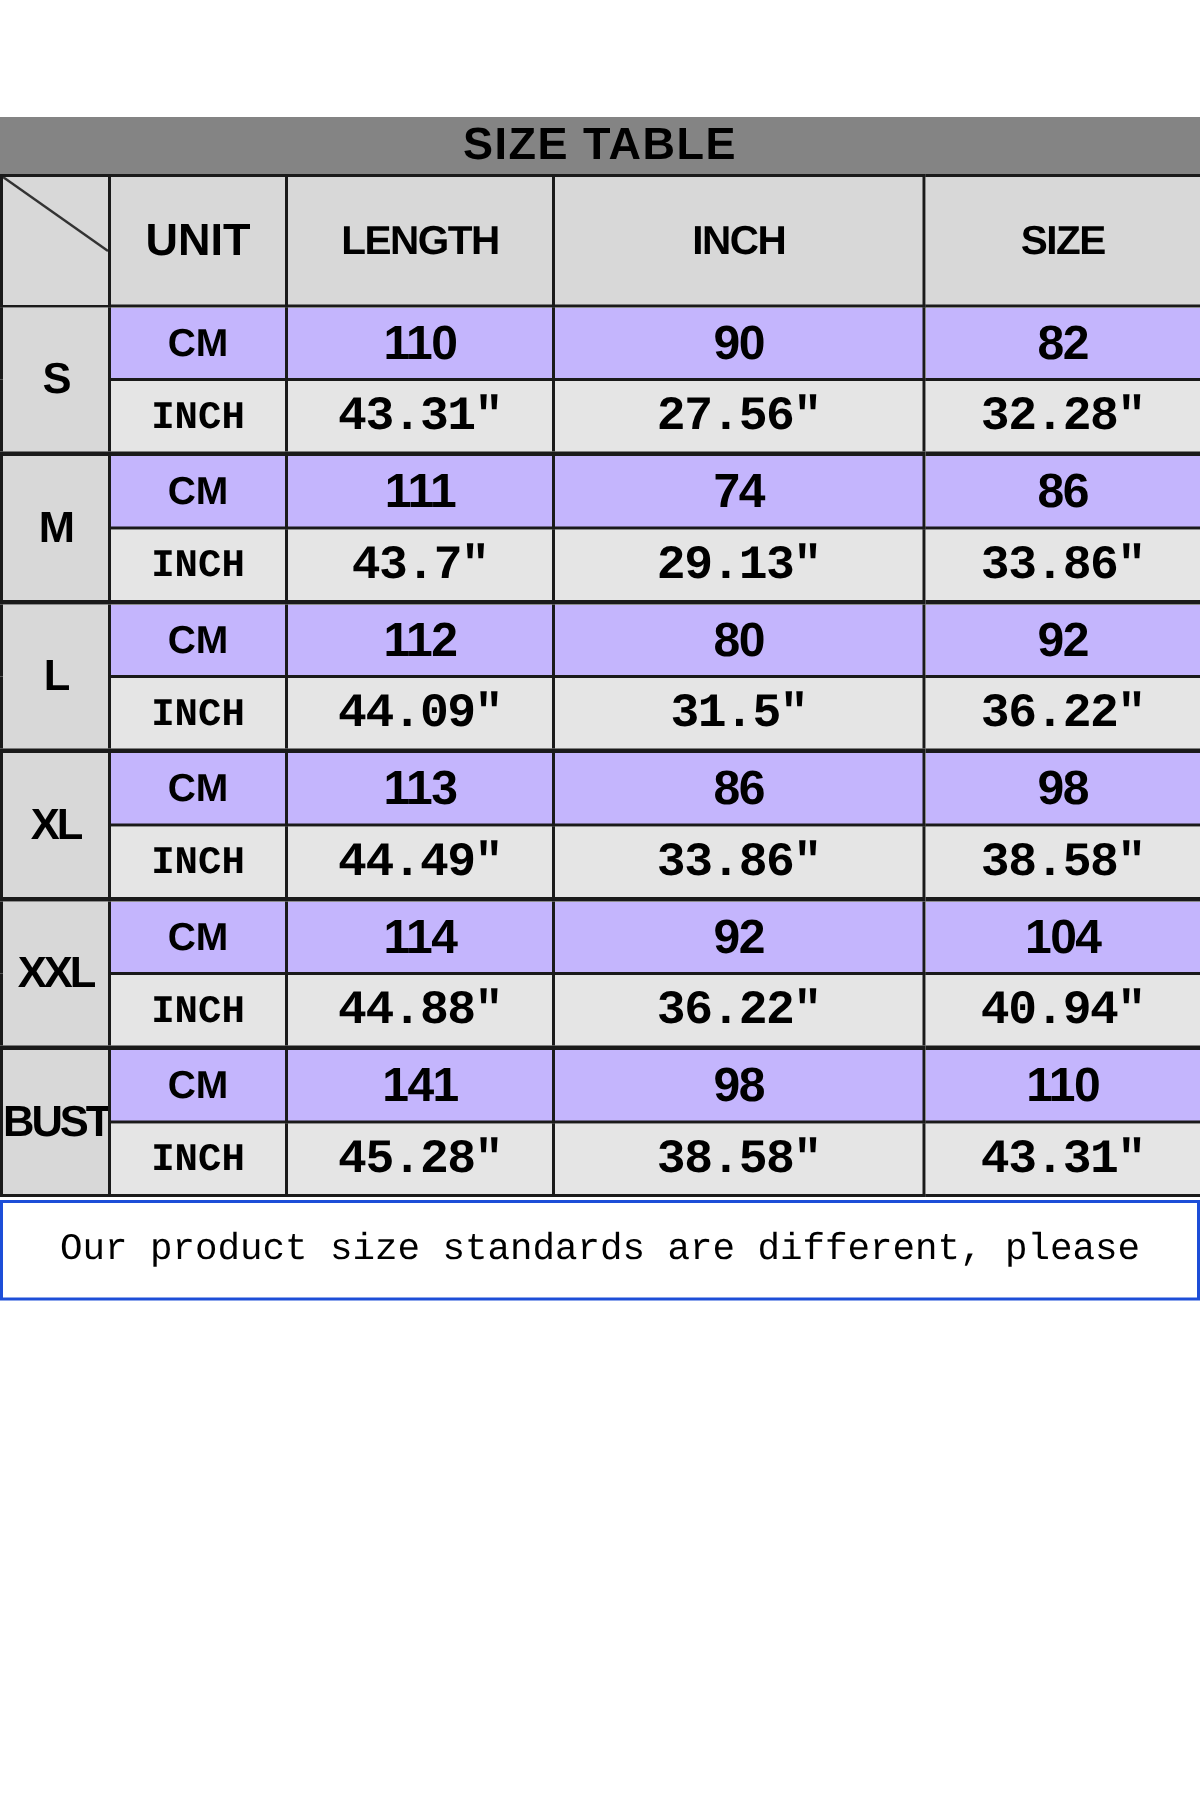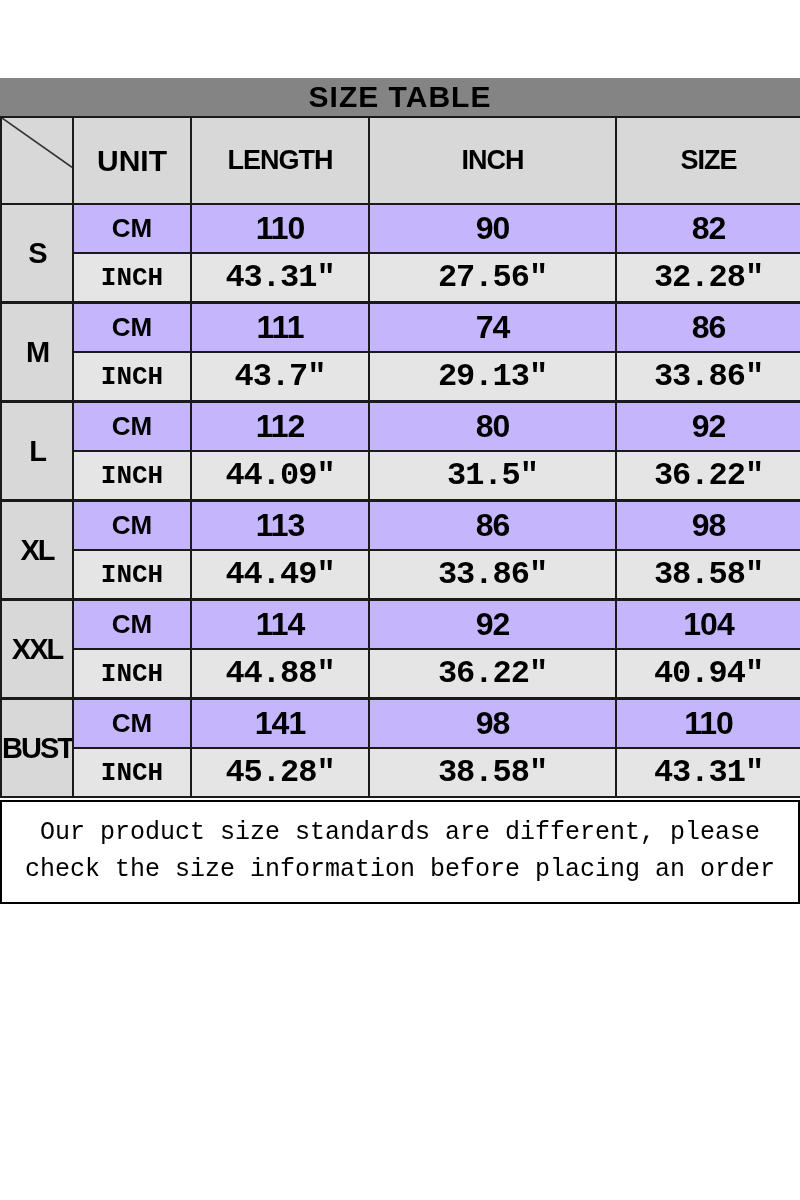--- a/index.html
+++ b/index.html
@@ -69,21 +69,21 @@
   tr.cm-row  td { height: 47px; background: #c4b5fd; }
   tr.inch-row td { height: 47px; background: #e5e5e5; font-family: Liberation Mono, monospace; }
   tr.cm-row td.size-cell { background: #d8d8d8; }
   tr.group-start td { border-top-width: 3px; }
   td.unit-cell { font-size: 26px; font-weight: bold; }
   td.val { font-size: 32px; font-weight: bold; letter-spacing: -1px; }
   
   .note-box {
     width: 800px;
     box-sizing: border-box;
-    border: 2px solid #000000;
+    border: 2px solid #1d4ed8;
     margin-top: 2px;
     background: #ffffff;
     padding: 12px 6px 14px 6px;
     text-align: center;
     font-family: "Liberation Mono", "DejaVu Sans Mono", monospace;
     font-size: 25px;
     line-height: 37px;
     color: #000;
   }
 </style>
@@ -199,16 +199,15 @@
       <td class="unit-cell">INCH</td>
       <td class="val">45.28"</td>
       <td class="val">38.58"</td>
       <td class="val">43.31"</td>
     </tr>
   </tbody>
     </table>
 
   <div class="note-box">
     <div>Our product size standards are different, please</div>
-    <div>check the size information before placing an order</div>
   </div>
 
 </div>
 
 </body></html>

